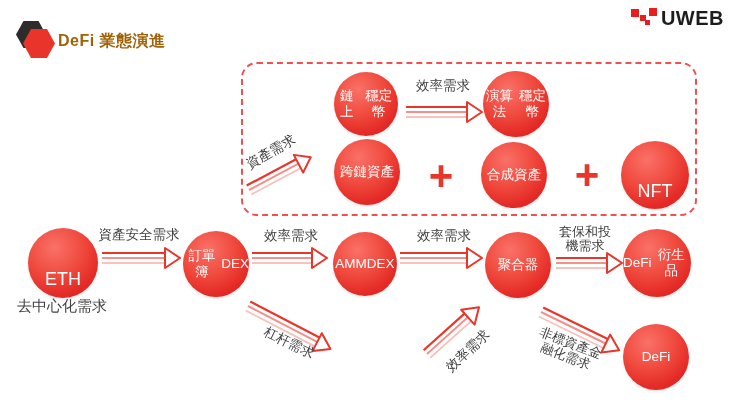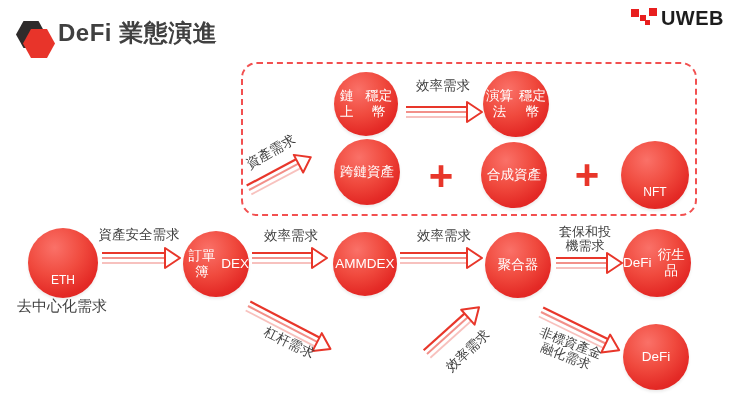--- a/index.html
+++ b/index.html
@@ -4,36 +4,36 @@
 <style>
   html,body{margin:0;padding:0;background:#fff;}
   .stage{
     position:relative;width:740px;height:405px;background:#ffffff;overflow:hidden;
     font-family:"Liberation Sans","DejaVu Sans",sans-serif;
   }
   
   .hex{position:absolute;clip-path:polygon(25% 0%,75% 0%,100% 50%,75% 100%,25% 100%,0% 50%);}
   .hex.black{left:16px;top:21px;width:30px;height:27px;background:#2e2b2b;}
   .hex.red{left:23px;top:29px;width:32px;height:29px;background:#e8342a;}
-  .title{position:absolute;left:58px;top:17px;font-size:24px;font-weight:600;color:#404040;letter-spacing:.5px;}
+  .title{position:absolute;left:58px;top:31px;font-size:16px;font-weight:600;color:#a16207;letter-spacing:.5px;}
   .brand{position:absolute;right:16px;top:7px;display:flex;align-items:center;gap:4px;}
   .brand-icon{position:relative;width:26px;height:22px;}
   .brand-icon i{position:absolute;background:#e81f1f;display:block;}
   .brand-text{font-size:20px;font-weight:800;color:#1d1d1d;letter-spacing:.5px;}
   
   .dashed-box{position:absolute;left:241px;top:62px;width:452px;height:150px;border:2px dashed #f25050;border-radius:16px;}
   
   .node{
     position:absolute;border-radius:50%;
     background:radial-gradient(circle at 38% 28%, #fa7168 0%, #f04a3e 42%, #e42a26 72%, #d81d1d 100%);
     color:#fff;display:flex;flex-direction:row;align-items:center;justify-content:center;
     text-align:center;font-size:13.5px;line-height:1.18;font-weight:500;
     box-shadow:0 2px 3px rgba(0,0,0,.08);
   }
-  .node .lg{font-size:12px;margin-top:34px;}
+  .node .lg{font-size:18px;margin-top:34px;}
   
   .lbl{position:absolute;color:#3f3f3f;font-size:13.5px;font-weight:500;white-space:nowrap;}
   .lbl.center{transform:translate(-50%,-50%);}
   .lbl.two{text-align:center;line-height:1.1;font-size:13px;}
   .plus{position:absolute;color:#e8362a;font-size:42px;font-weight:700;transform:translate(-50%,-50%);line-height:1;}
   
   svg.arrows{position:absolute;left:0;top:0;pointer-events:none;}
   .a1{stroke:#e8362a;stroke-width:2.2;}
   .a2{stroke:#e8362a;stroke-width:2;opacity:.55;}
   .a3{stroke:#e8362a;stroke-width:1.8;opacity:.3;}

